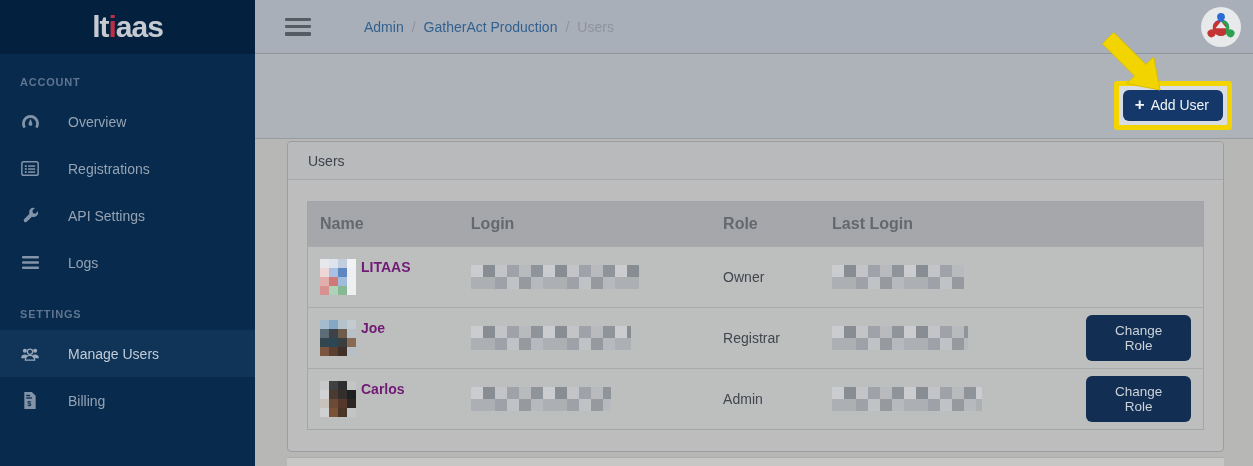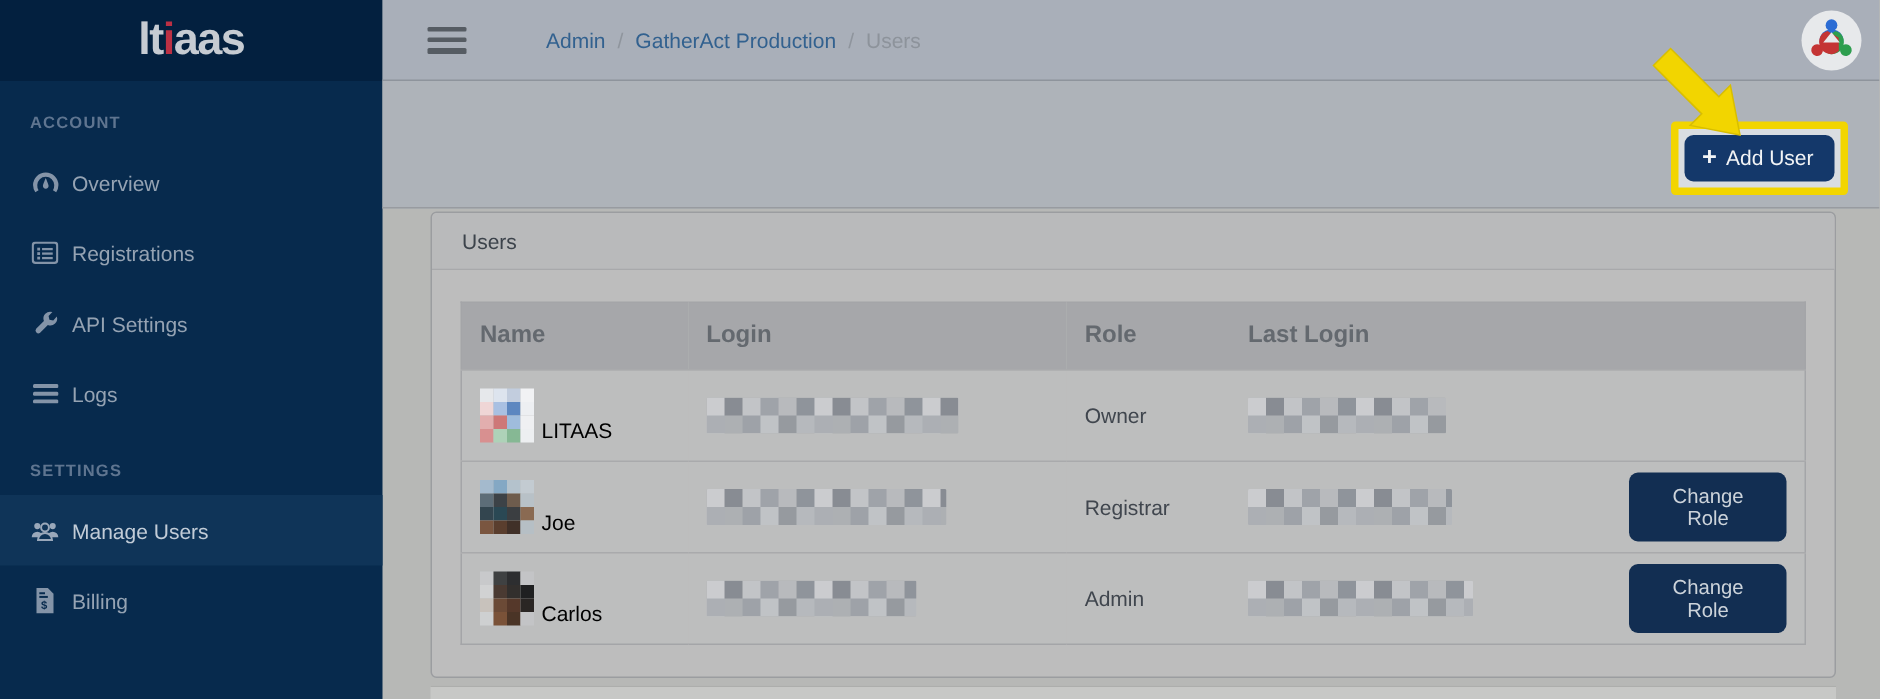--- a/index.html
+++ b/index.html
@@ -6,21 +6,21 @@
   html,body { width:1253px; height:466px; overflow:hidden; }
   body { font-family:"Liberation Sans", sans-serif; background:#b7b8b6; }
   .app { display:flex; width:1253px; height:466px; position:relative; }
 
   
   .sidebar { width:255px; height:466px; background:#072a4d; flex:0 0 255px; display:flex; flex-direction:column; }
   .logo-area { height:54px; background:#03203f; display:flex; align-items:center; justify-content:center; }
   .logo { font-size:30px; font-weight:bold; color:#c6cbd2; letter-spacing:-1px; }
   .logo .accent { color:#bb3044; }
   .section-label { padding:22px 20px 10px 20px; font-size:11px; font-weight:bold; letter-spacing:0.8px; color:#5f7590; }
-  .nav-item { display:flex; align-items:center; gap:8px; padding:0 20px; height:47px; color:#95a3b3; font-size:14px; cursor:pointer; }
+  .nav-item { display:flex; align-items:center; gap:28px; padding:0 20px; height:47px; color:#95a3b3; font-size:14px; cursor:pointer; }
   .nav-item.active { background:#0f3458; color:#c2ccd7; }
   .nav-icon { width:20px; height:18px; display:flex; align-items:center; justify-content:center; flex:0 0 20px; }
   .nav-icon svg { display:block; }
 
   
   .main { flex:1; display:flex; flex-direction:column; position:relative; }
 
   .topbar { height:54px; background:#a9afb9; border-bottom:1px solid #8e949c; display:flex; align-items:center; padding:0 12px 0 30px; }
   .hamburger { width:26px; height:18px; display:flex; flex-direction:column; justify-content:space-between; cursor:pointer; }
   .hamburger i { display:block; height:3.5px; background:#565c63; border-radius:1px; }
@@ -42,21 +42,21 @@
   
   .content { flex:1; padding:2px 29px 0 32px; display:flex; flex-direction:column; }
   .card { background:#bdbdbd; border:1px solid #9b9da0; border-radius:4px; height:311px; }
   .card-header { height:38px; border-bottom:1px solid #a8a9ab; background:#b9babb; display:flex; align-items:center; padding:0 20px; font-size:14px; color:#3c434b; border-radius:4px 4px 0 0; }
   .card-body { padding:21px 19px; }
 
   table.users { width:100%; border-collapse:collapse; border:1px solid #a4a5a8; }
   table.users th { background:#a6a7aa; color:#64696f; text-align:left; font-size:16px; font-weight:bold; height:45px; padding:0 12px; }
   table.users td { height:61px; padding:0 12px; border-top:1px solid #a9aaac; font-size:14px; color:#40464e; background:#bdbebe; }
   .col-name { width:150px; } .col-email { width:250px; } .col-role { width:108px; } .col-login { width:252px; } .col-action { width:128px; }
-  .name-cell { display:flex; align-items:flex-end; gap:5px; font-weight:normal; color:#000000; }
+  .name-cell { display:flex; align-items:flex-start; gap:5px; font-weight:bold; color:#701a75; }
   .pix { display:grid; grid-template-columns:repeat(4,1fr); grid-template-rows:repeat(4,1fr); width:36px; height:36px; flex:0 0 36px; }
   .pix i { display:block; }
 
   .redact { display:inline-block; height:24px; vertical-align:middle;
     background-image:
       linear-gradient(90deg, rgba(255,255,255,0.14) 0 12px, rgba(0,0,0,0.05) 12px 24px, transparent 24px 36px),
       conic-gradient(#8f949b 0 25%, #b6b9bd 0 50%, #9ea2a8 0 75%, #c2c4c7 0);
     background-size:36px 24px, 24px 24px; border-radius:1px; }
   .rw-168 { width:168px; } .rw-160 { width:160px; } .rw-140 { width:140px; }
   .rw-132 { width:132px; } .rw-136 { width:136px; } .rw-150 { width:150px; }

